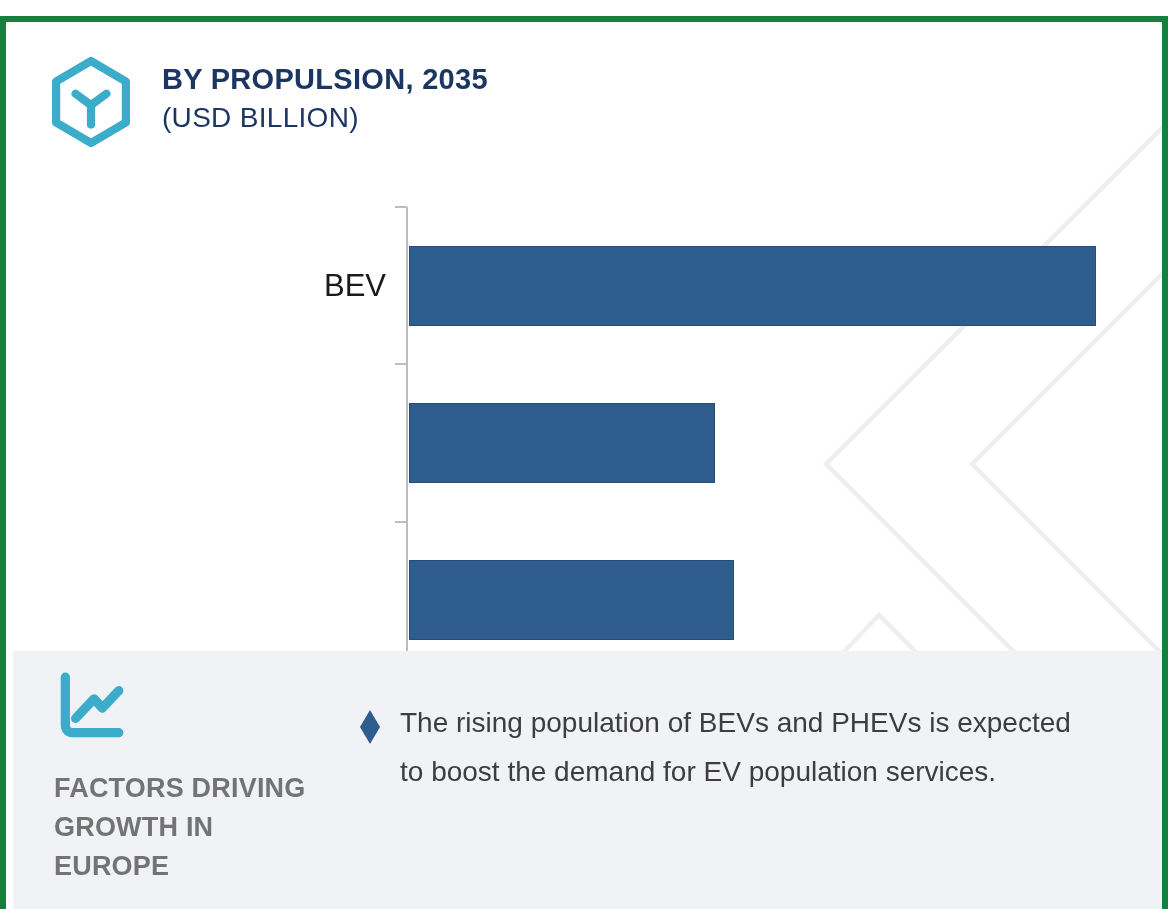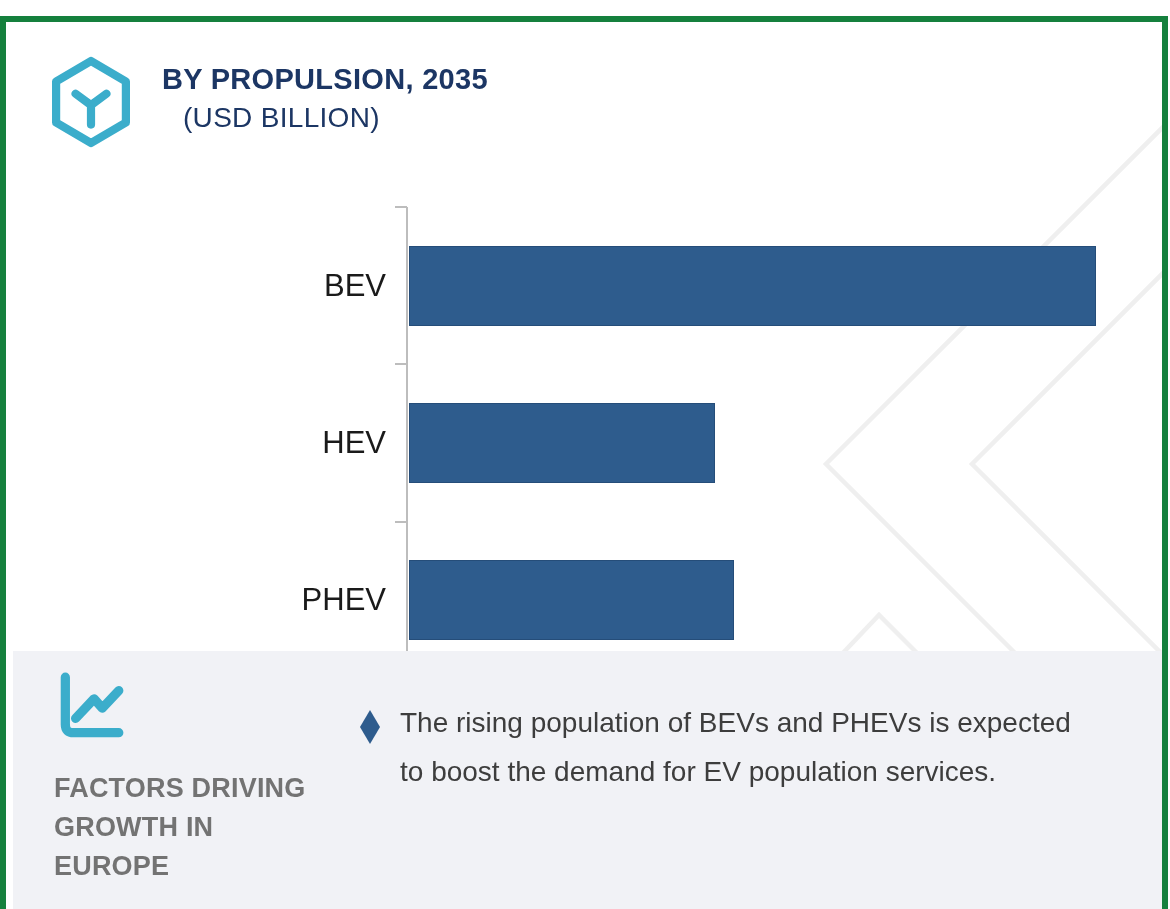--- a/index.html
+++ b/index.html
@@ -3,21 +3,21 @@
 <meta charset="utf-8">
 <style>
   html,body{margin:0;padding:0;background:#ffffff;}
   body{width:1170px;height:909px;position:relative;font-family:"Liberation Sans",sans-serif;overflow:hidden;}
   .card{position:absolute;left:0;top:16px;width:1168px;height:902px;border:6px solid #15803d;border-radius:0;background:#ffffff;box-sizing:border-box;overflow:hidden;}
   .decor{position:absolute;left:0;top:0;width:1170px;height:909px;pointer-events:none;}
   .header{position:absolute;left:46px;top:34px;display:flex;align-items:flex-start;}
   .logo{width:78px;height:92px;}
   .titles{margin-left:32px;padding-top:6px;}
   .title-1{font-size:29px;font-weight:bold;color:#1c3664;letter-spacing:.3px;line-height:34px;}
-  .title-2{font-size:28px;font-weight:normal;color:#1c3664;letter-spacing:.3px;line-height:34px;margin-top:5px;margin-left:21px;}
+  .title-2{font-size:28px;font-weight:normal;color:#1c3664;letter-spacing:.3px;line-height:34px;margin-top:5px;}
   .plot{position:absolute;left:0;top:0;width:1170px;height:630px;margin-top:42px;}
   .axis-line{position:absolute;left:400px;top:143px;width:2px;height:474px;background:#bdbdbd;}
   .tick{position:absolute;left:389px;width:12px;height:2px;background:#bdbdbd;}
   .bar{position:absolute;left:403px;height:80px;background:#2e5c8d;border:1px solid rgba(20,50,85,.35);box-sizing:border-box;}
   .cat-label{position:absolute;left:140px;width:240px;text-align:right;font-size:31px;color:#1a1a1a;}
   .panel{position:absolute;left:7px;top:629px;width:1156px;height:271px;background:#f1f2f6;}
   .factors-icon{position:absolute;left:40px;top:18px;width:74px;height:74px;}
   .factors-heading{position:absolute;left:41px;top:118px;font-size:27px;font-weight:bold;color:#737373;line-height:39px;white-space:pre-line;letter-spacing:.2px;}
   .bullet-diamond{position:absolute;left:347px;top:59px;width:20px;height:34px;}
   .bullet-text{position:absolute;left:387px;top:47px;width:700px;font-size:28px;color:#3d3d3d;line-height:49px;}
@@ -45,23 +45,21 @@
   </div>
 
   <div class="plot" id="plot">
     <div class="axis-line"></div>
   <div class="tick" style="top: 142px;"></div>
       <div class="tick" style="top: 299.33px;"></div>
       <div class="tick" style="top: 456.66px;"></div>
       <div class="tick" style="top: 613.99px;"></div>
       <div class="cat-label" style="top: 203.665px;">BEV</div>
       <div class="bar" style="top: 181.665px; width: 687px; background: rgb(46, 92, 141);"></div>
-      <div class="cat-label" style="top: 360.995px;">HEV</div>
       <div class="bar" style="top: 338.995px; width: 306px; background: rgb(46, 92, 141);"></div>
-      <div class="cat-label" style="top: 518.325px;">PHEV</div>
       <div class="bar" style="top: 496.325px; width: 325px; background: rgb(46, 92, 141);"></div>
     </div>
 
   <div class="panel">
     <svg class="factors-icon" viewBox="0 0 72 72">
       <path d="M12,8 L12,54 Q12,62 20,62 L64,62" fill="none" stroke="#3badcb" stroke-width="9" stroke-linecap="round"></path>
       <path d="M22,48 L40,29 L48,38 L64,21" fill="none" stroke="#3badcb" stroke-width="9" stroke-linecap="round" stroke-linejoin="round"></path>
     </svg>
     <div class="factors-heading">FACTORS DRIVING
 GROWTH IN

